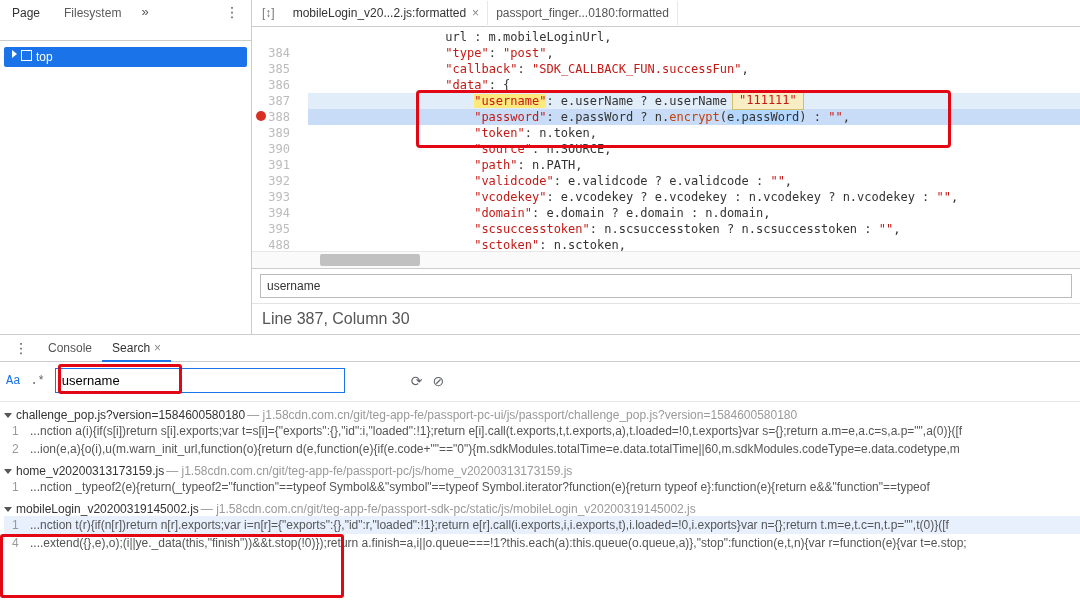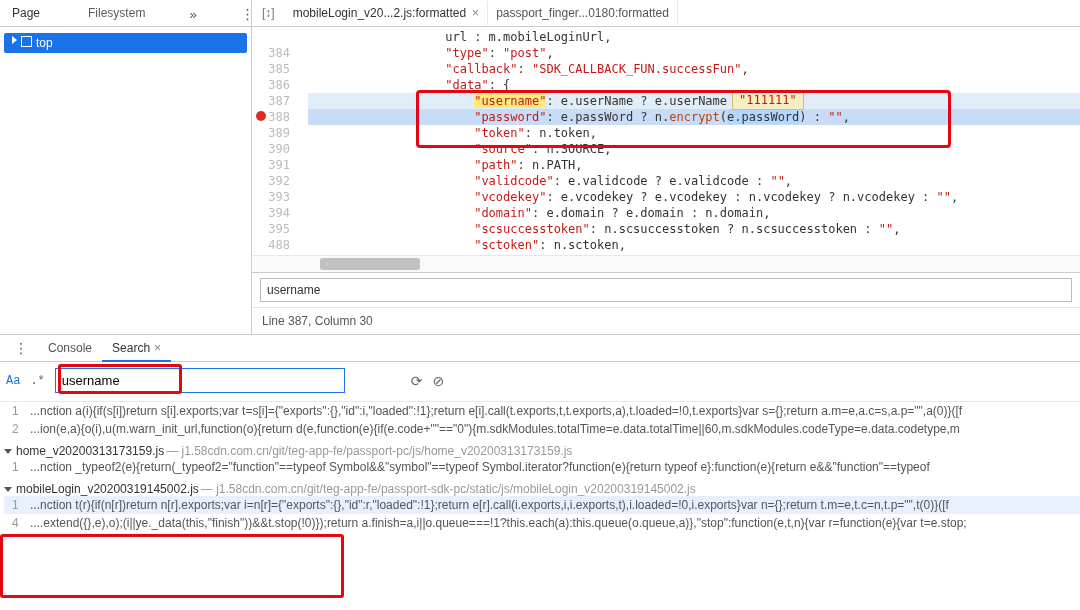--- a/index.html
+++ b/index.html
@@ -5,21 +5,21 @@
   *{box-sizing:border-box;margin:0;padding:0;}
   html,body{width:1080px;height:610px;font-family:"Segoe UI",Arial,sans-serif;font-size:12px;color:#333;background:#fff;overflow:hidden;}
   
   .root{display:flex;flex-direction:column;width:100%;height:100%;}
   
   
   .top-row{display:flex;height:335px;border-bottom:1px solid #ccc;}
   
   
   .left-panel{width:252px;border-right:1px solid #ccc;display:flex;flex-direction:column;}
-  .left-tabs{display:flex;align-items:flex-end;height:27px;border-bottom:1px solid #ccc;font-size:12px;gap:24px;}
+  .left-tabs{display:flex;align-items:flex-start;height:41px;border-bottom:1px solid #ccc;font-size:12px;}
   .left-tab{padding:6px 12px;color:#5a5a5a;cursor:pointer;}
   .left-tab.sel{color:#333;}
   .left-more{padding:4px 8px;font-size:13px;color:#555;}
   .left-kebab{margin-left:auto;padding:4px 12px;font-size:14px;color:#555;}
   .left-tree{padding:6px 4px;}
   .tree-item{display:flex;align-items:flex-start;gap:4px;padding:3px 8px;border-radius:2px;}
   .tree-item.sel{background:#1a73e8;color:#fff;}
   .tri{width:0;height:0;border-top:4px solid transparent;border-bottom:4px solid transparent;border-left:5px solid #fff;}
   .box-icon{width:11px;height:11px;border:1px solid #fff;}
   
@@ -45,21 +45,21 @@
   .sel-txt{background:#b4d7ff;}
   
   .red-box1{position:absolute;border:3px solid #e30613;border-radius:4px;left:164px;top:63px;width:535px;height:58px;pointer-events:none;}
   .tooltip{position:absolute;background:#f9edc3;border:1px solid #d2bf6b;padding:2px 6px;font-family:Consolas,monospace;font-size:12px;color:#c41a16;top:63px;left:480px;}
   
   .scroll-h{height:17px;border-top:1px solid #e8e8e8;position:relative;background:#fafafa;}
   .scroll-thumb{position:absolute;left:68px;top:2px;height:12px;width:100px;background:#c1c1c1;border-radius:2px;}
   
   .find-bar{border-top:1px solid #ccc;padding:5px 8px;}
   .find-input{width:100%;border:1px solid #bbb;padding:4px 6px;font-size:12px;color:#333;font-family:inherit;outline:none;}
-  .status-bar{border-top:1px solid #e3e3e3;padding:6px 10px;font-size:12px;color:#555;}
+  .status-bar{border-top:1px solid #e3e3e3;padding:6px 10px;font-size:16px;color:#555;}
   
   
   .drawer{flex:1;display:flex;flex-direction:column;min-height:0;}
   .drawer-tabs{display:flex;align-items:center;height:27px;border-bottom:1px solid #ccc;padding-left:4px;}
   .dkebab{padding:4px 10px;color:#555;font-size:14px;}
   .dtab{padding:6px 10px;color:#555;}
   .dtab.active{color:#333;border-bottom:2px solid #1a73e8;height:27px;}
   .dtab .ftx{margin-left:4px;}
   
   .search-row{display:flex;align-items:center;gap:10px;padding:6px 6px 8px 6px;border-bottom:1px solid #e8e8e8;}
@@ -164,20 +164,25 @@
       <span class="chip">Aa</span>
       <span class="chip grey">.*</span>
       <input class="search-box" value="username" style="">
       <div class="red-box2" style="left:58px;top:2px;width:124px;height:30px"></div>
       <span class="sbtn" style="margin-left:56px">⟳</span>
       <span class="sbtn">⊘</span>
     </div>
 
     <div class="results rel" id="results">
       <div class="red-box3" style="left:0px;top:132px;width:344px;height:64px"></div>
+    <div class="res-head">
+          <span class="rt"></span>
+          <span class="rname">challenge_pop.js?version=1584600580180</span> 
+          <span class="rpath">— j1.58cdn.com.cn/git/teg-app-fe/passport-pc-ui/js/passport/challenge_pop.js?version=1584600580180</span>
+        </div>
         <div class="res-line">
           <span class="num">1</span>
           <span>...nction a(i){if(s[i])return s[i].exports;var t=s[i]={"exports":{},"id":i,"loaded":!1};return e[i].call(t.exports,t,t.exports,a),t.loaded=!0,t.exports}var s={};return a.m=e,a.c=s,a.p="",a(0)}([f</span>
         </div>
         <div class="res-line">
           <span class="num">2</span>
           <span>...ion(e,a){o(i),u(m.warn_init_url,function(o){return d(e,function(e){if(e.code+""=="0"){m.sdkModules.totalTime=e.data.totalTime||60,m.sdkModules.codeType=e.data.codetype,m</span>
         </div>
         <div class="res-head">
           <span class="rt"></span>

